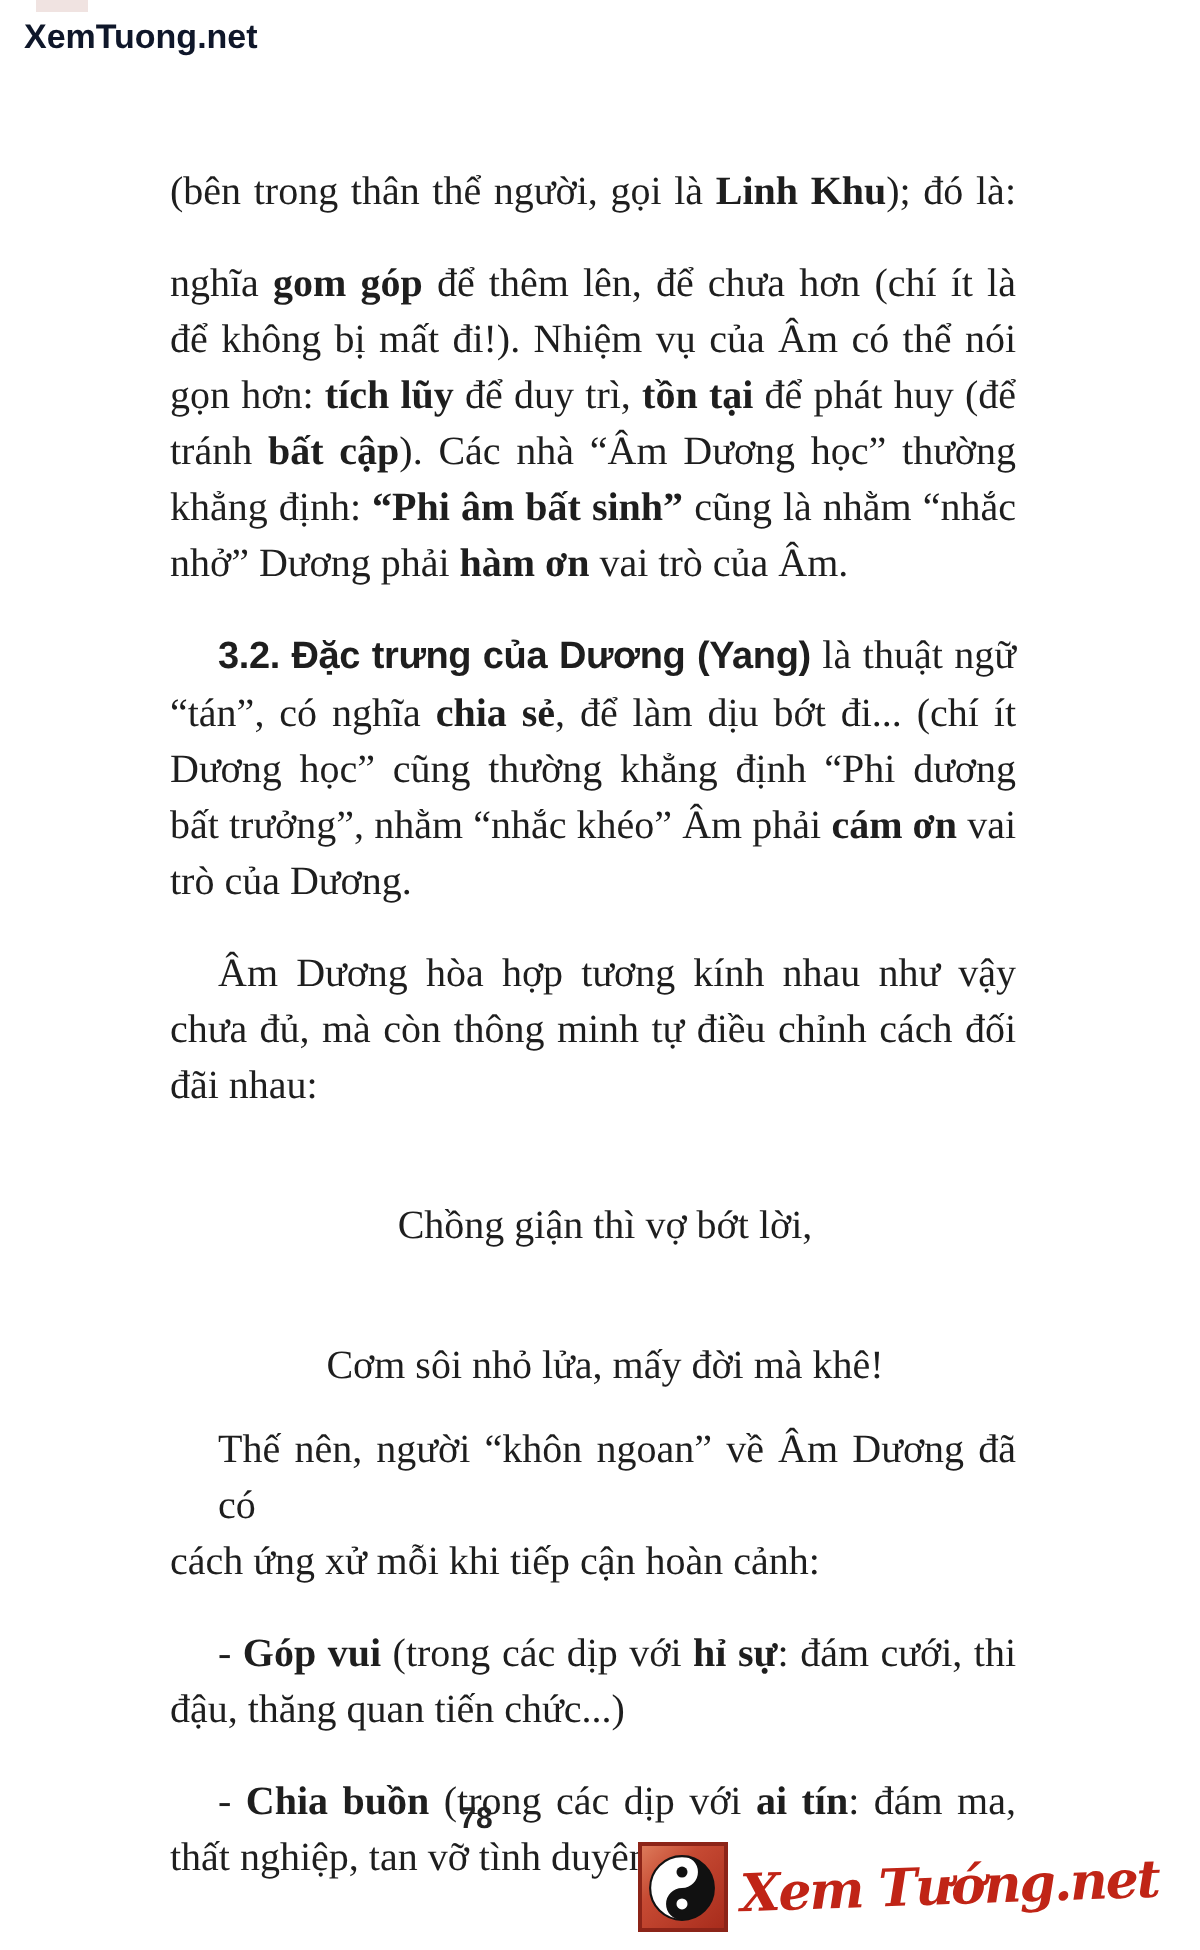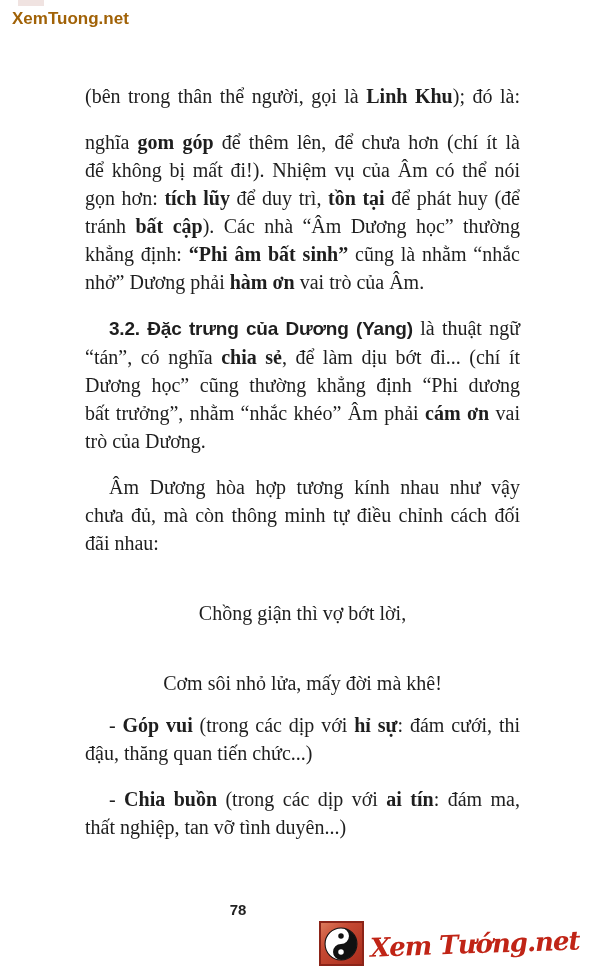--- a/index.html
+++ b/index.html
@@ -4,33 +4,33 @@
 <style>
   html,body{margin:0;padding:0;}
   body{
     width:600px;height:975px;position:relative;background:#ffffff;
     font-family:"Liberation Serif",serif;color:#1e1e1e;overflow:hidden;
   }
   
   .watermark{
     position:absolute;left:12px;top:9px;
     font-family:"Liberation Sans",sans-serif;
-    font-size:17px;font-weight:600;color:#a16207;
+    font-size:17px;font-weight:600;color:#0f172a;
     text-decoration:none;cursor:pointer;
   }
   .scan-artifact{
     position:absolute;left:18px;top:0;width:26px;height:6px;
     background:#ecdcda;opacity:.8;
   }
   
   .content{
     position:absolute;left:85px;top:82px;width:435px;
     font-size:20px;line-height:28px;
   }
-  .block{margin:0 0 18px 0;}
+  .block{margin:0 12px 18px 0;}
   .block.verse{margin:2px 0 14px 0;}
   .line{white-space:normal;}
   .line.just{text-align:justify;text-align-last:justify;}
   .line.center{text-align:center;margin-top:42px;}
   .line.indent{padding-left:24px;}
   .seg-b{font-weight:bold;}
   .seg-h{
     font-family:"Liberation Sans",sans-serif;
     font-weight:700;font-size:19px;letter-spacing:-0.2px;
   }
@@ -88,20 +88,24 @@
     <div class="block para">
       <div class="line just indent"><span>Âm Dương hòa hợp tương kính nhau như vậy</span></div>
       <div class="line just"><span>chưa đủ, mà còn thông minh tự điều chỉnh cách đối</span></div>
       <div class="line"><span>đãi nhau:</span></div>
     </div>
     <div class="block verse">
       <div class="line center"><span>Chồng giận thì vợ bớt lời,</span></div>
       <div class="line center"><span>Cơm sôi nhỏ lửa, mấy đời mà khê!</span></div>
     </div>
     <div class="block para">
+      <div class="line just indent"><span>Thế nên, người “khôn ngoan” về Âm Dương đã có</span></div>
+      <div class="line"><span>cách ứng xử mỗi khi tiếp cận hoàn cảnh:</span></div>
+    </div>
+    <div class="block para">
       <div class="line just indent"><span>- </span><span class="seg-b">Góp vui</span><span> (trong các dịp với </span><span class="seg-b">hỉ sự</span><span>: đám cưới, thi</span></div>
       <div class="line"><span>đậu, thăng quan tiến chức...)</span></div>
     </div>
     <div class="block para">
       <div class="line just indent"><span>- </span><span class="seg-b">Chia buồn</span><span> (trong các dịp với </span><span class="seg-b">ai tín</span><span>: đám ma,</span></div>
       <div class="line"><span>thất nghiệp, tan vỡ tình duyên...)</span></div>
     </div>
   </div>
 
 <div class="page-number">78</div>

